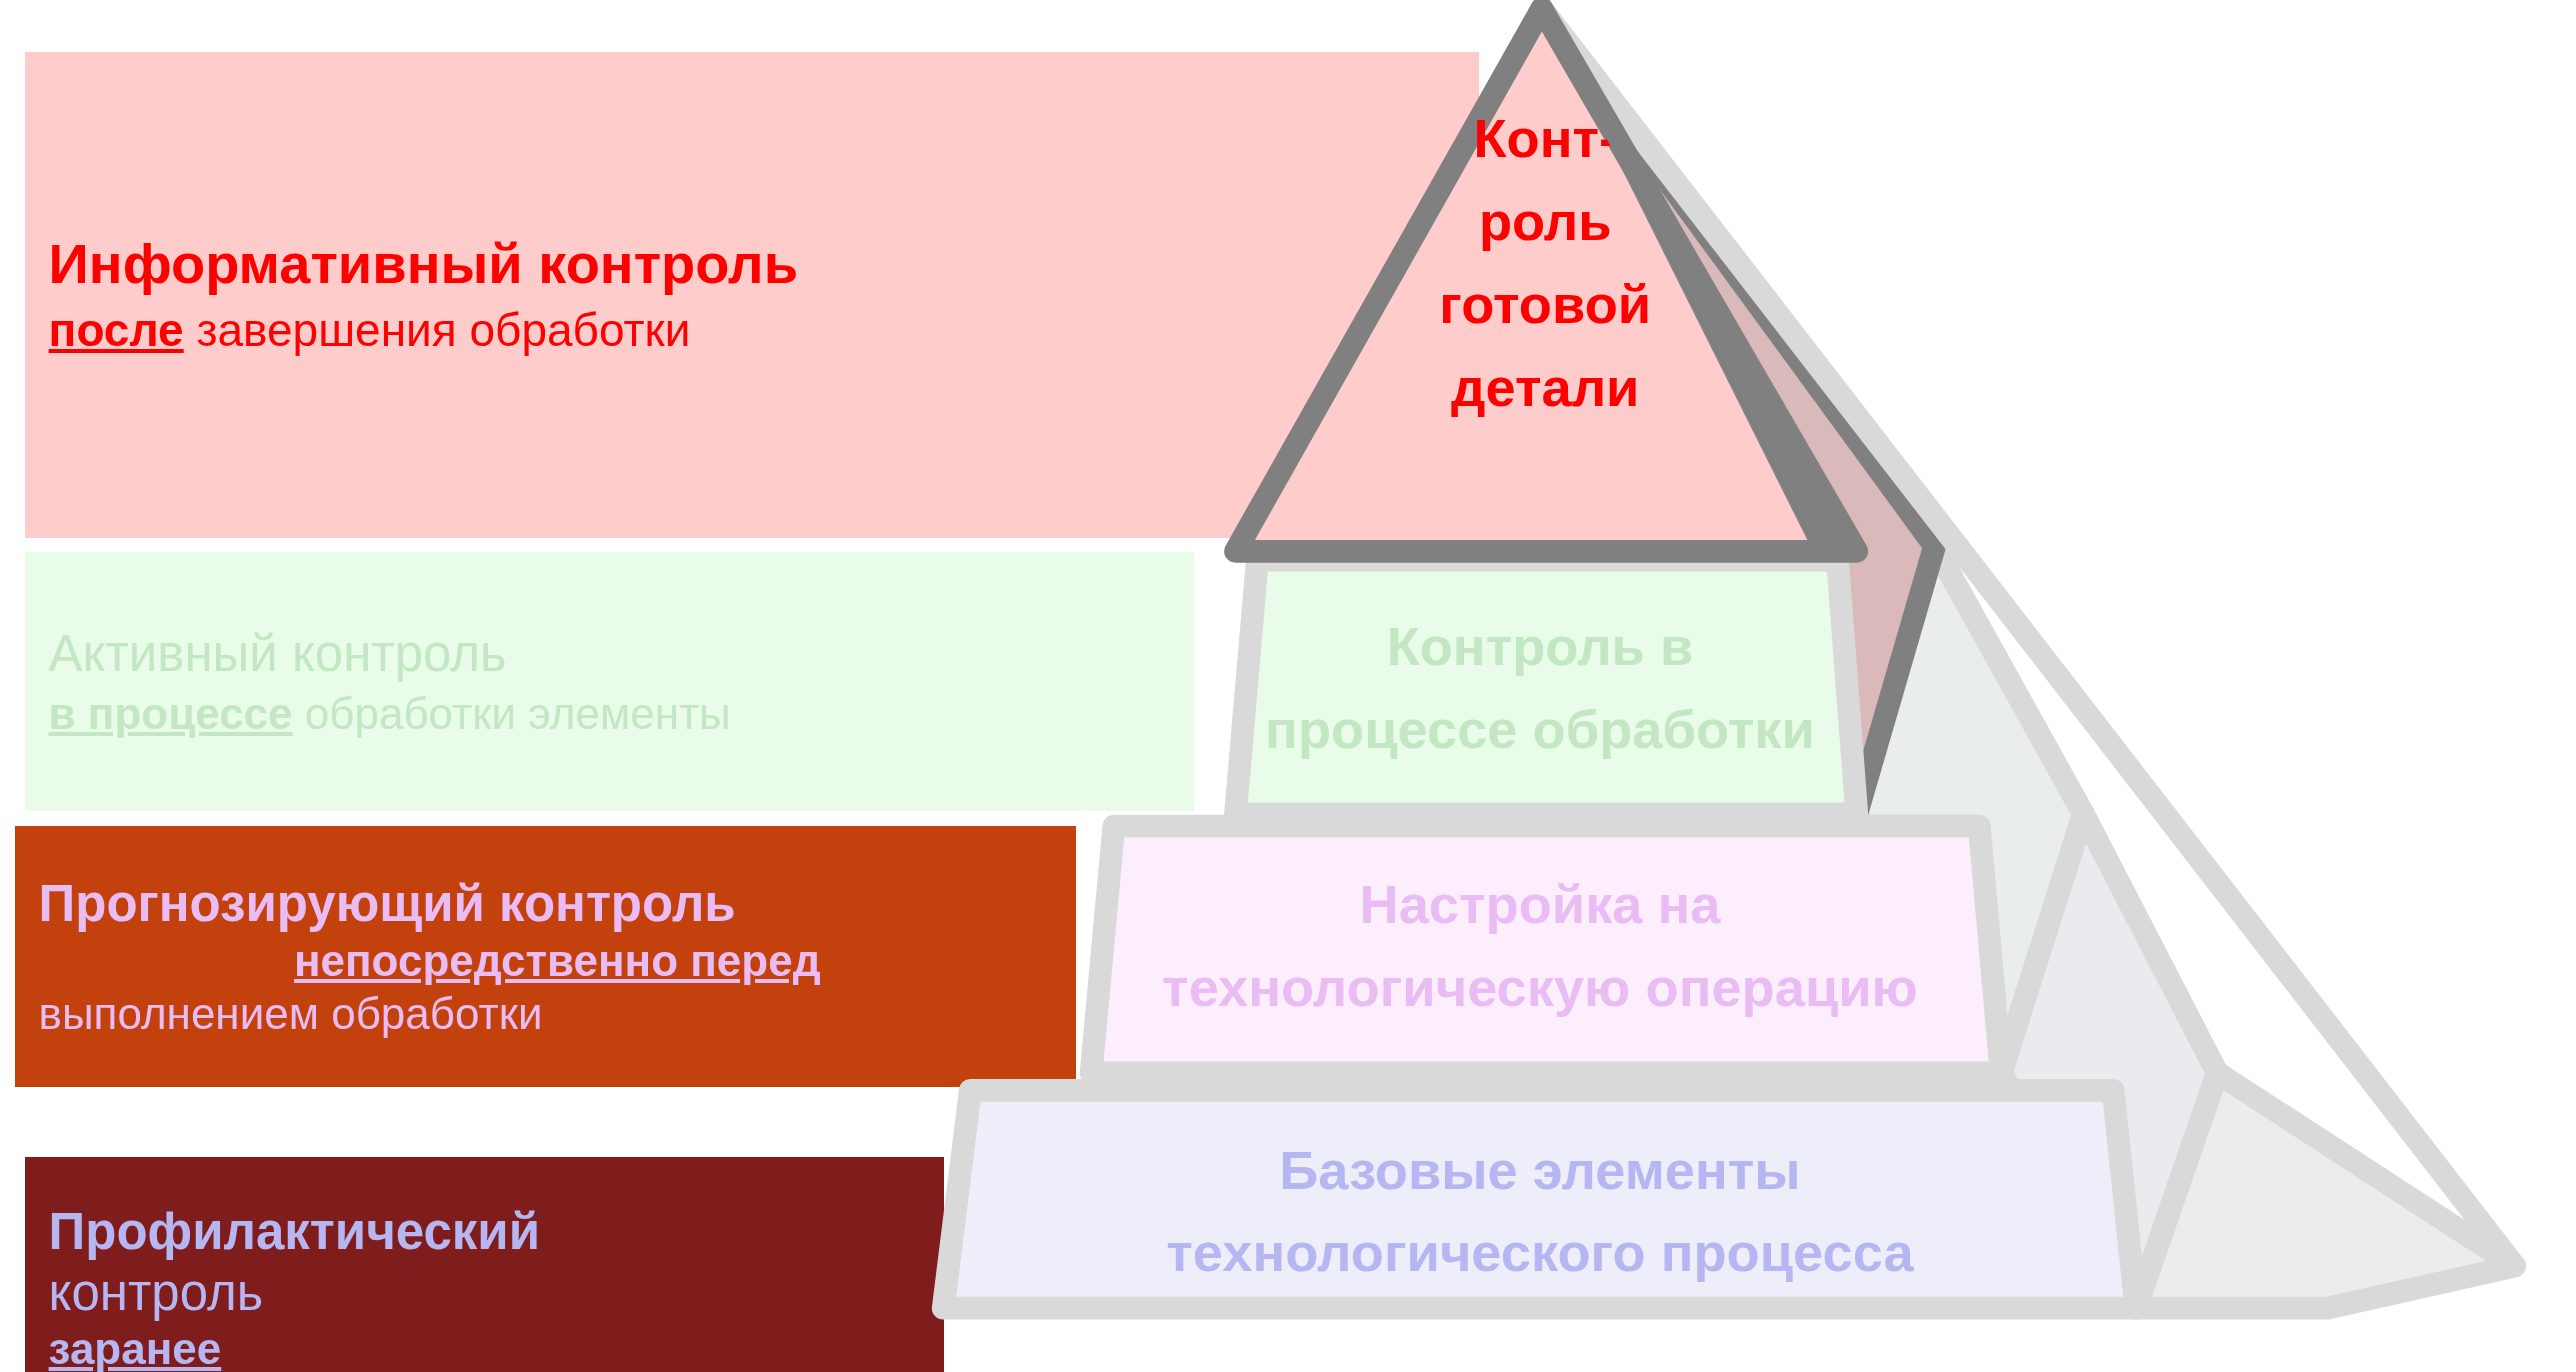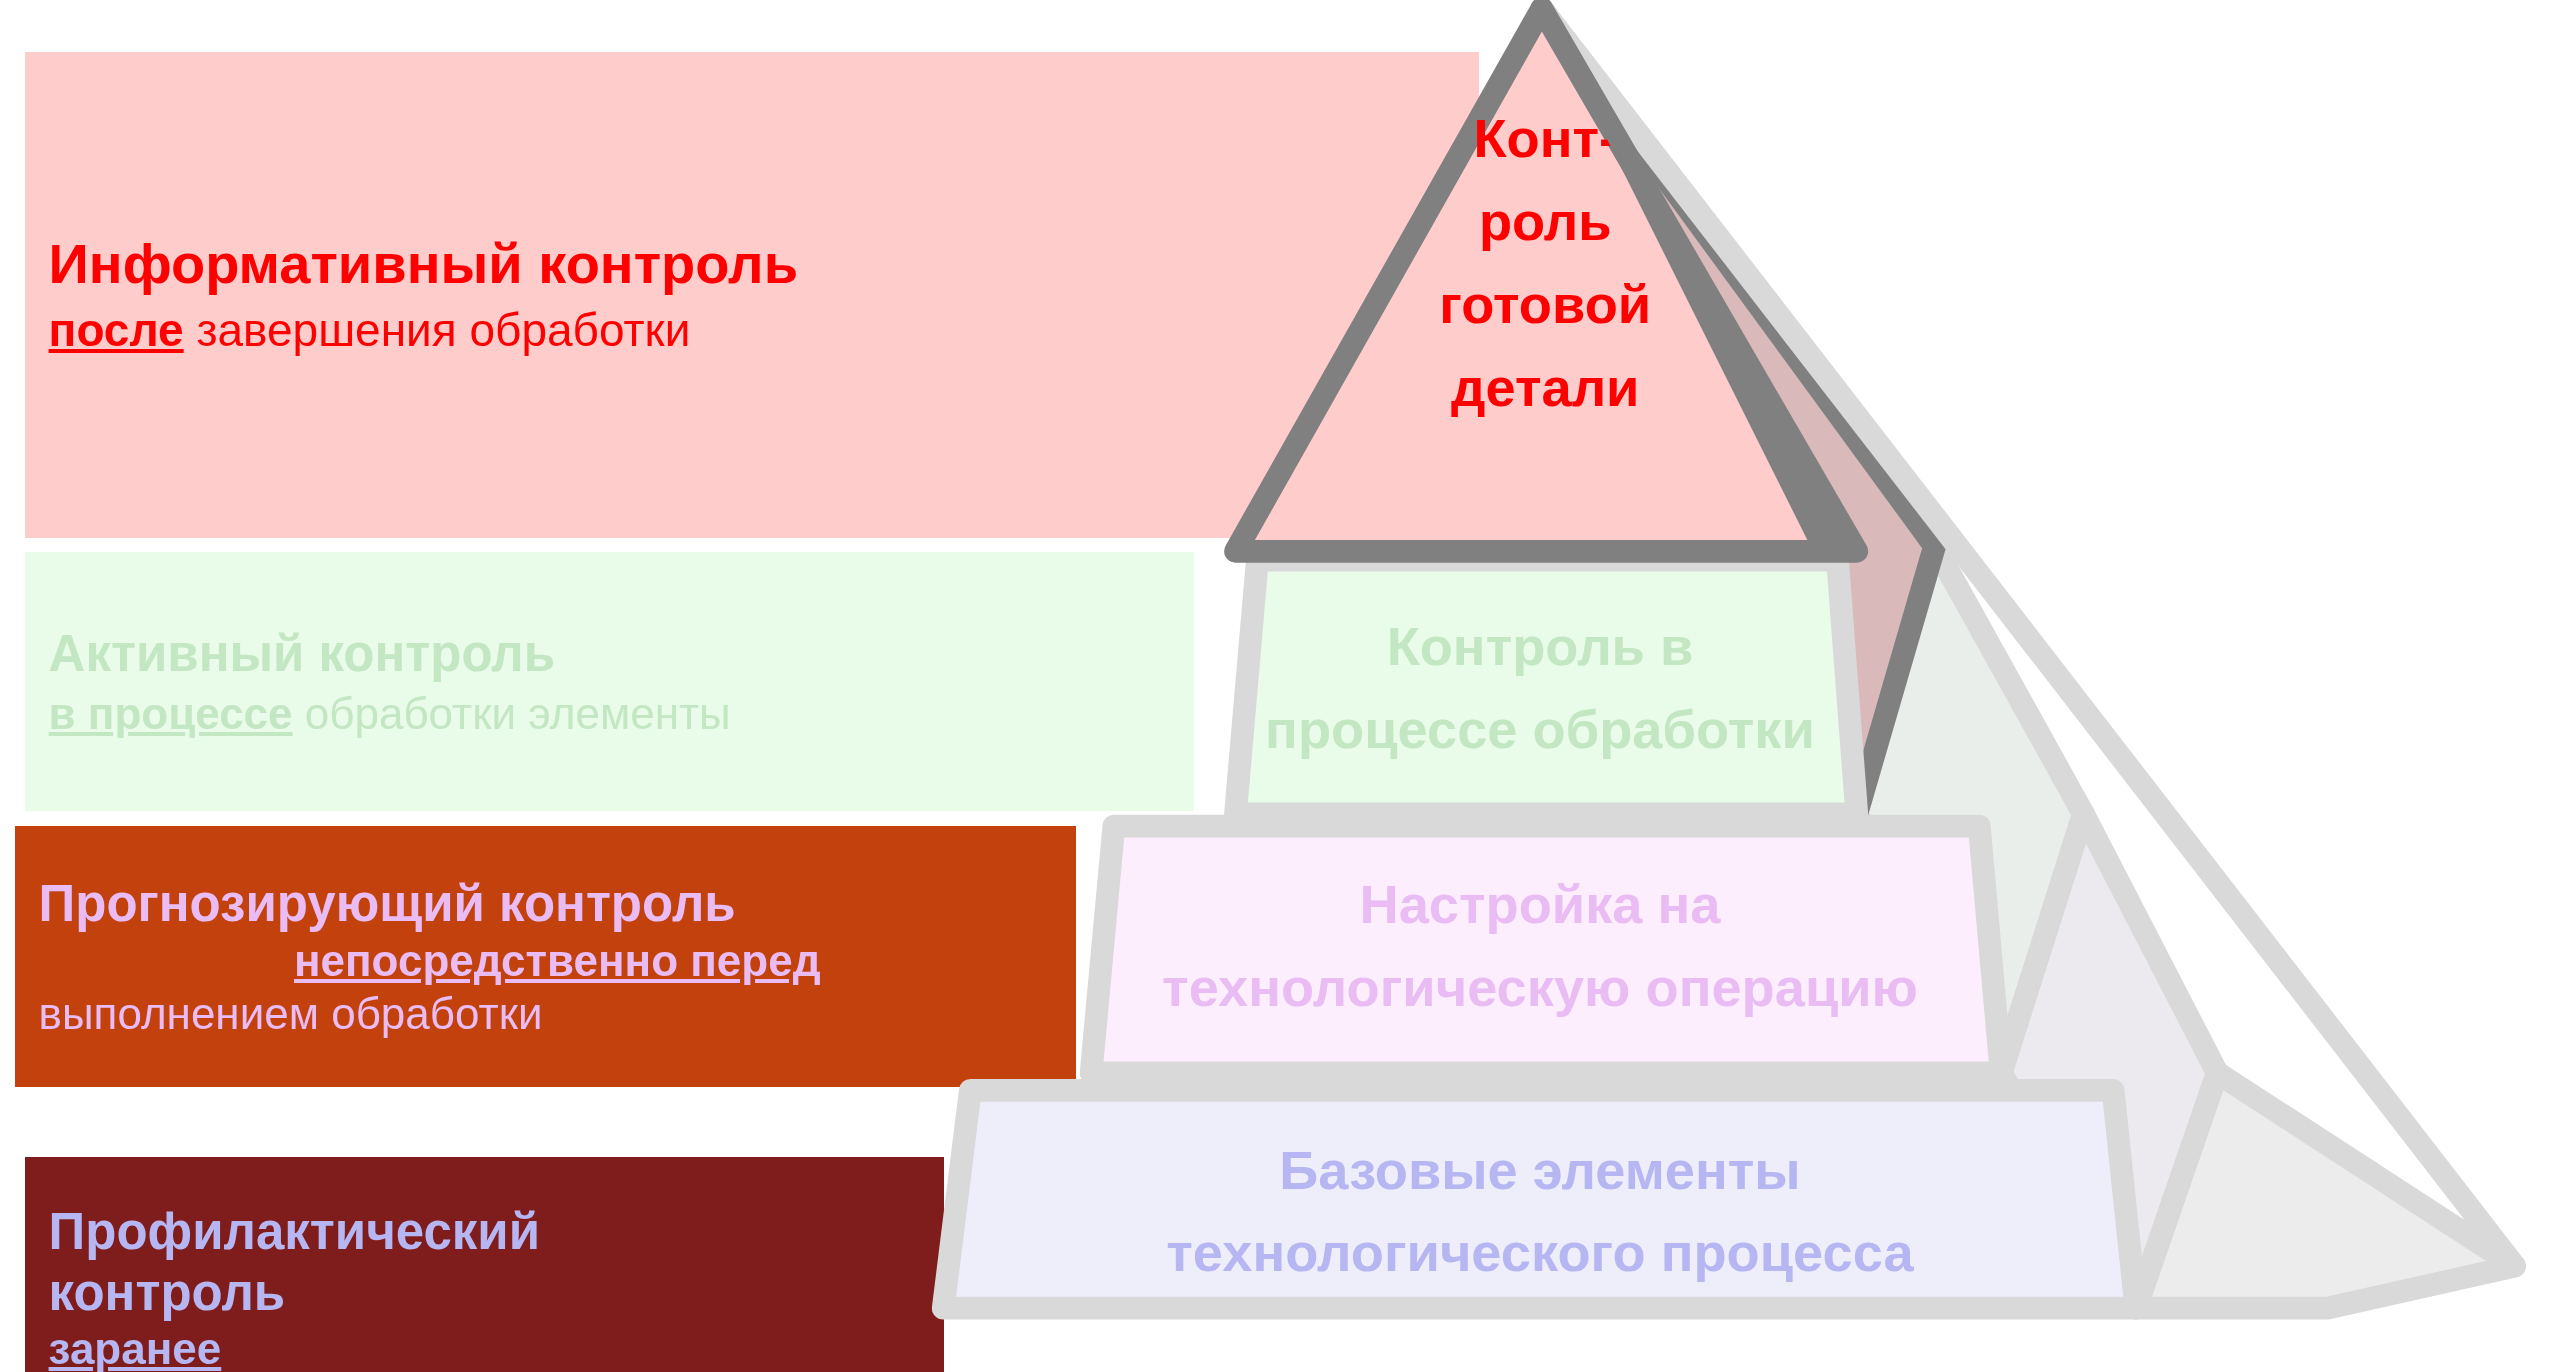--- a/index.html
+++ b/index.html
@@ -9,31 +9,31 @@
   
   .banner{position:absolute;box-sizing:border-box;display:flex;flex-direction:column;justify-content:center;}
   .banner .b-line{line-height:1.12;white-space:nowrap;}
   .b-under{text-decoration:underline;font-weight:bold;}
 
   #banner-0{left:25px;top:52px;width:1454px;height:486px;background:#ffcccc;padding-left:23.6px;justify-content:center;}
   #banner-0 .t1{font-size:56px;font-weight:bold;color:#ff0000;}
   #banner-0 .t2{font-size:46px;color:#ff0000;margin-top:8.8px;}
 
   #banner-1{left:25px;top:552px;width:1169px;height:259px;background:#e9fbe9;padding-left:23.6px;}
-  #banner-1 .t1{font-size:51px;font-weight:bold;color:#c2e7c2;}
+  #banner-1 .t1{font-size:51px;font-weight:normal;color:#c2e7c2;}
   #banner-1 .t2{font-size:44px;color:#c2e7c2;margin-top:7px;}
 
   #banner-2{left:15px;top:826px;width:1061px;height:261px;background:#c2410c;padding-left:23.6px;}
   #banner-2 .t1{font-size:51px;font-weight:bold;color:#e9bdf4;}
   #banner-2 .t2{font-size:44px;color:#e9bdf4;margin-top:3.5px;text-align:center;}
   #banner-2 .t3{font-size:44px;color:#e9bdf4;margin-top:3.5px;}
 
   #banner-3{left:25px;top:1157px;width:919px;height:263px;background:#7f1d1d;padding-left:23.6px;}
   #banner-3 .t1{font-size:51px;font-weight:bold;color:#b6b6f2;}
-  #banner-3 .t2{font-size:51px;font-weight:bold;color:#b6b6f2;margin-top:3.5px;}
+  #banner-3 .t2{font-size:51px;font-weight:normal;color:#b6b6f2;margin-top:3.5px;}
   #banner-3 .t3{font-size:44px;color:#b6b6f2;margin-top:3.5px;}
 
   
   #pyramid{position:absolute;left:0;top:0;width:2576px;height:1372px;}
   .pyr-txt{font-weight:bold;text-anchor:middle;dominant-baseline:middle;}
 </style>
 </head>
 <body>
 
 <div id="stage">

